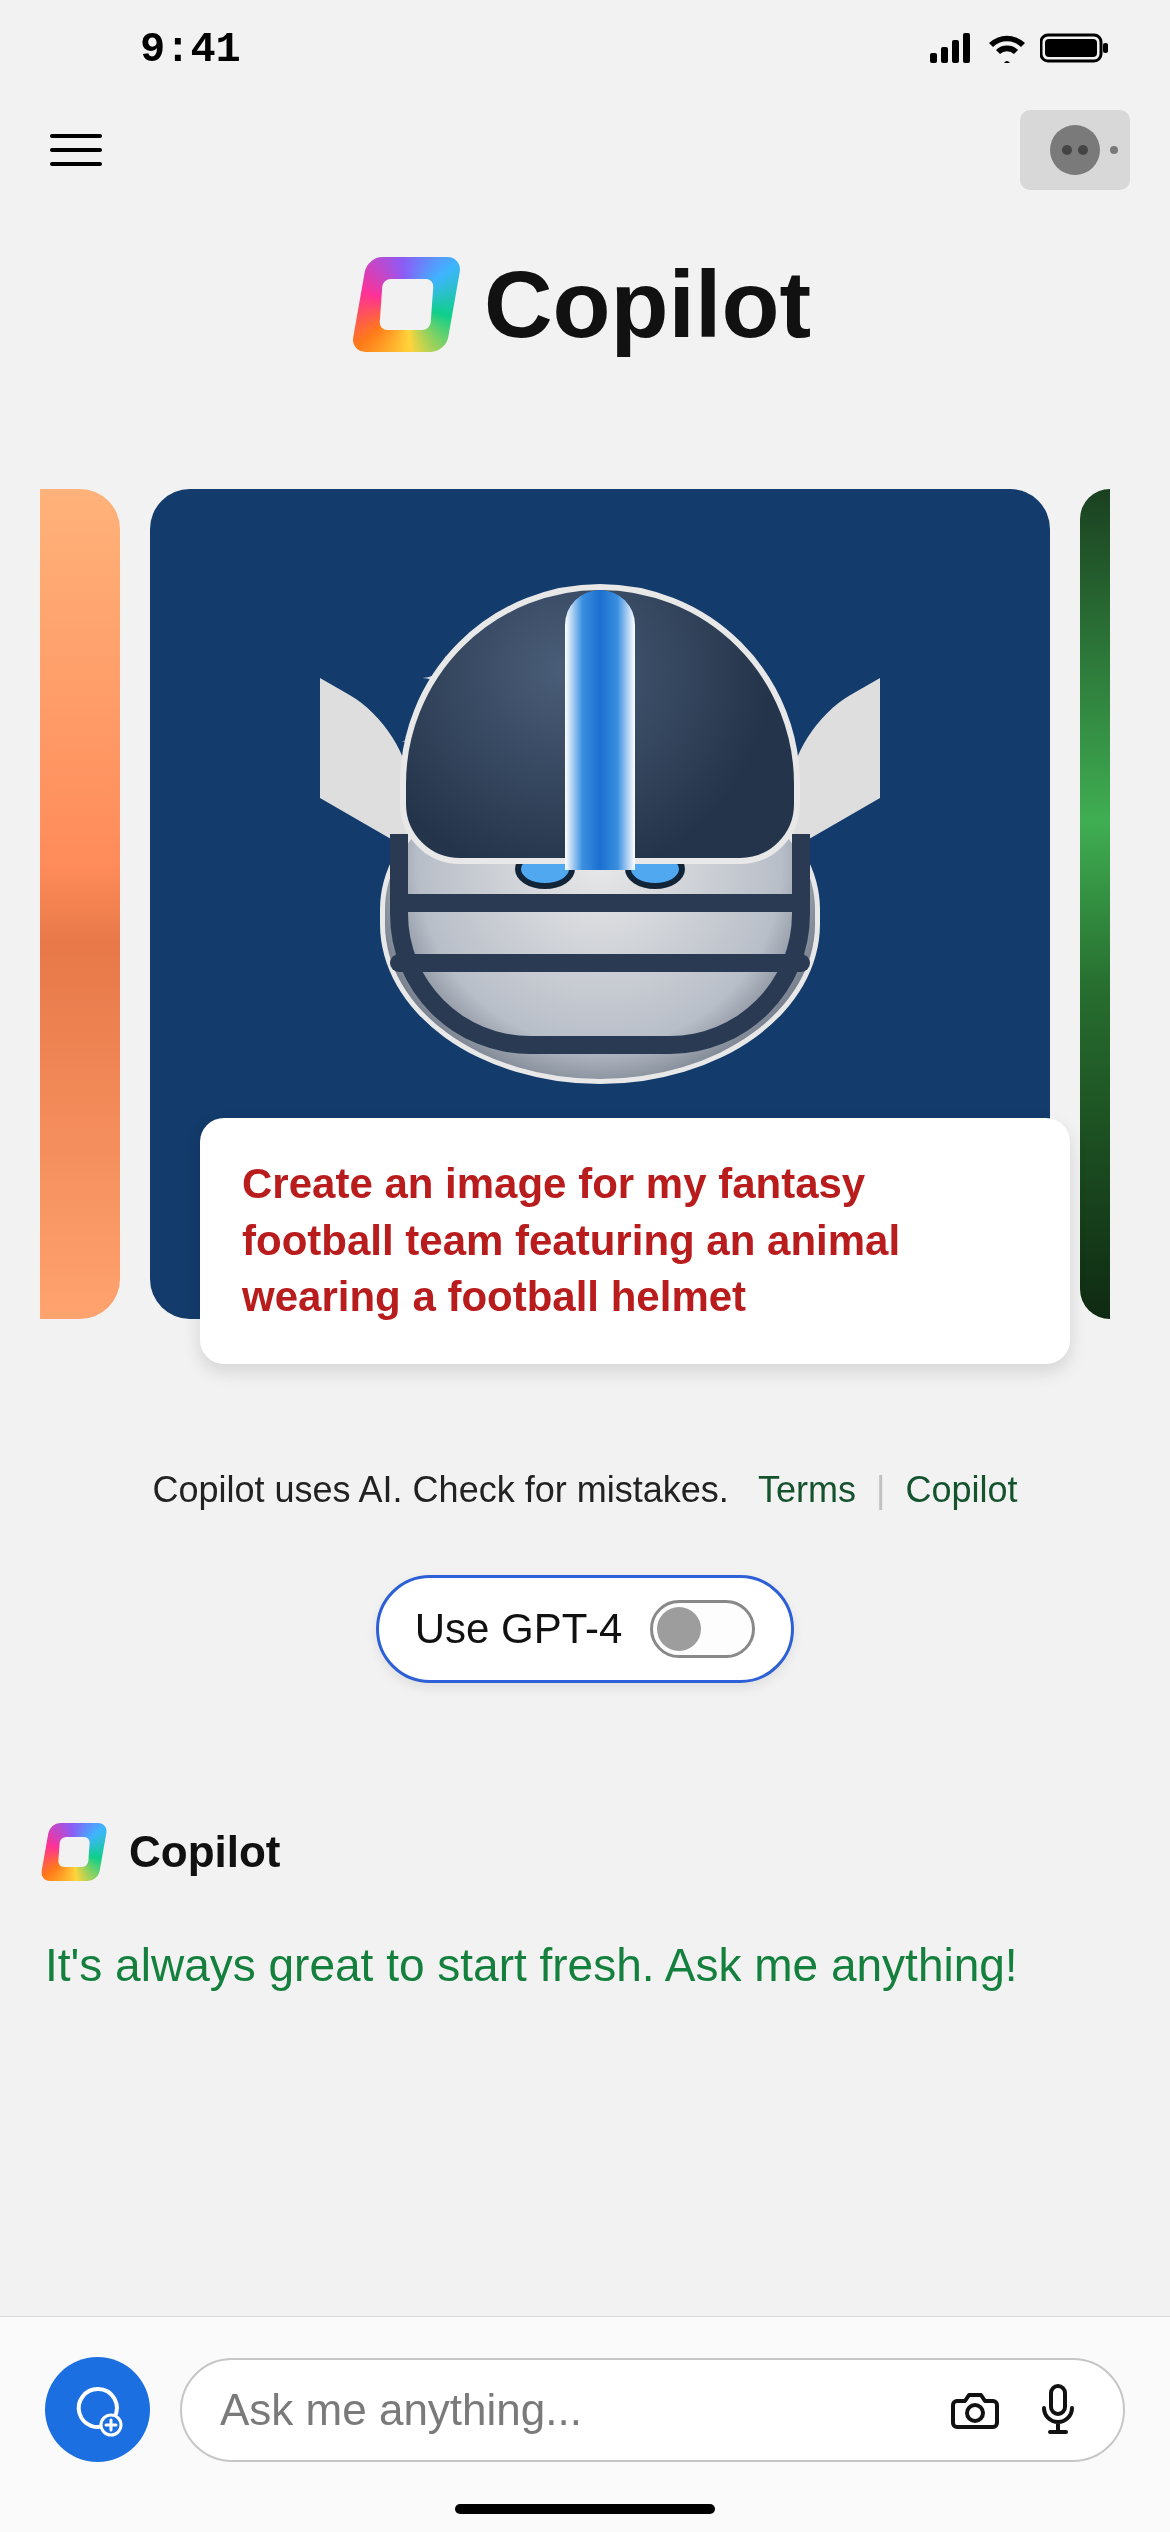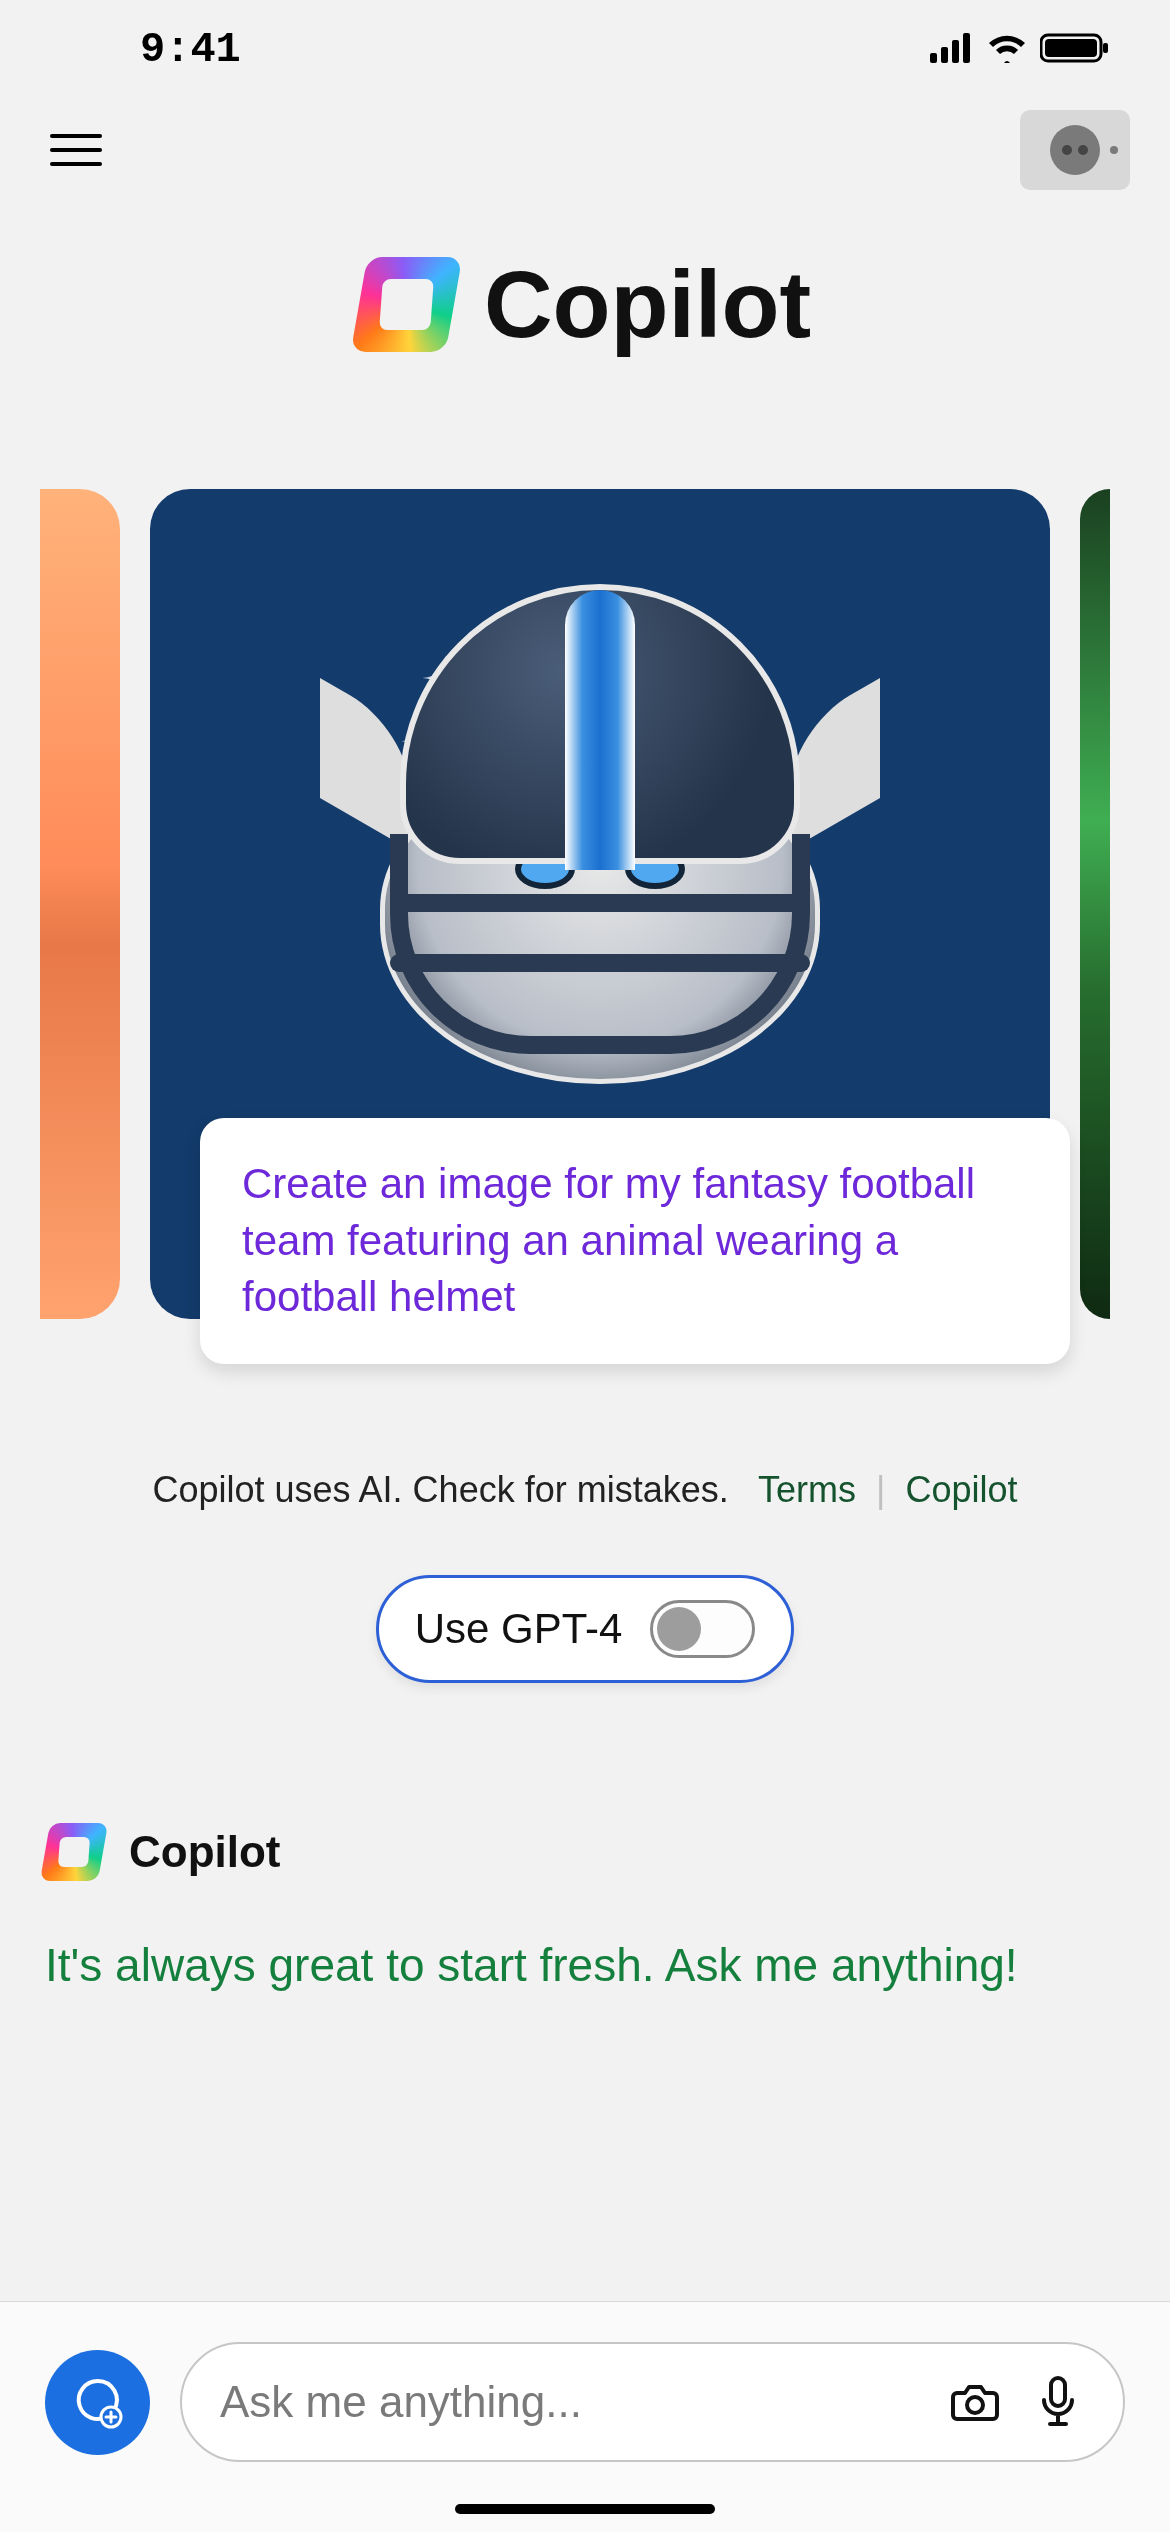--- a/index.html
+++ b/index.html
@@ -168,21 +168,21 @@
   .sp3{bottom:300px;right:50px;font-size:44px;} .sp4{bottom:340px;left:60px;font-size:38px;}
 
   .card-prompt-box {
     position:absolute;
     left:50px; right:-20px; bottom:-45px;
     background:#fff;
     border-radius: 24px;
     padding: 38px 42px;
     box-shadow: 0 8px 18px rgba(0,0,0,0.12);
   }
-  .card-prompt-text { font-size:42px; color:#6d28d9; line-height:1.35; }
+  .card-prompt-text { font-size:42px; color:#b91c1c; line-height:1.35;font-weight:bold; }
 
   .card-peek-right {
     width: 30px;
     flex-shrink:0;
     border-radius: 40px 0 0 40px;
     background: linear-gradient(180deg, #1a4020 0%, #3fae52 40%, #276e2f 60%, #0f2a12 100%);
   }
 
   
   .disclaimer-row {
@@ -236,21 +236,21 @@
     display:flex; align-items:center; gap:30px;
   }
   .new-chat-btn {
     width:105px; height:105px; border-radius:50%;
     background:#1b6fe0;
     display:flex; align-items:center; justify-content:center;
     position:relative;
     flex-shrink:0;
   }
   .input-field {
-    flex:1; height:120px;
+    flex:1; height:104px;
     border:2px solid #c6c6c6; border-radius:60px;
     background:#fff;
     display:flex; align-items:center;
     padding: 0 38px;
     gap:28px;
   }
   .input-placeholder { flex:1; font-size:44px; color:#7a7a7a; }
   .input-icon { width:55px; height:55px; display:flex; align-items:center; justify-content:center; }
 
   

